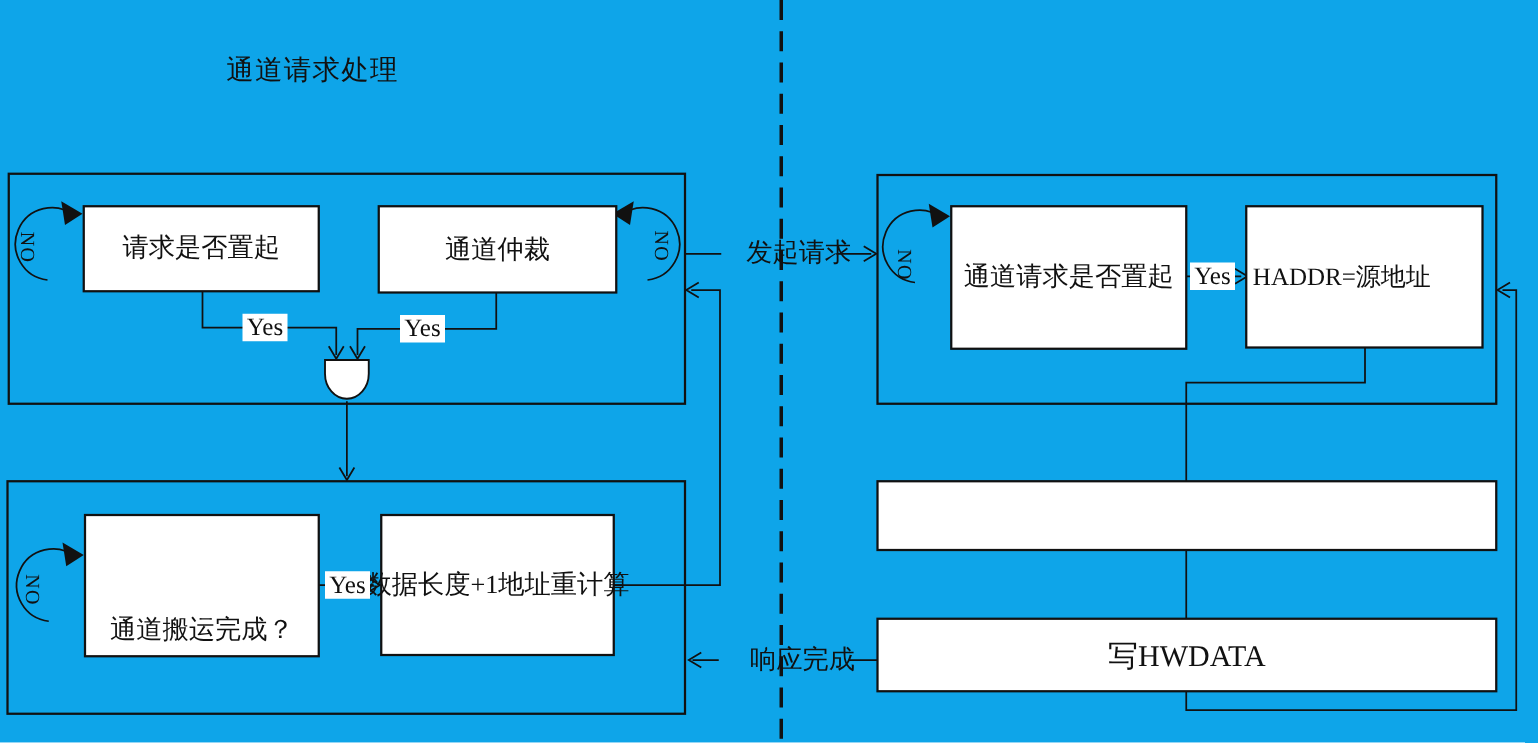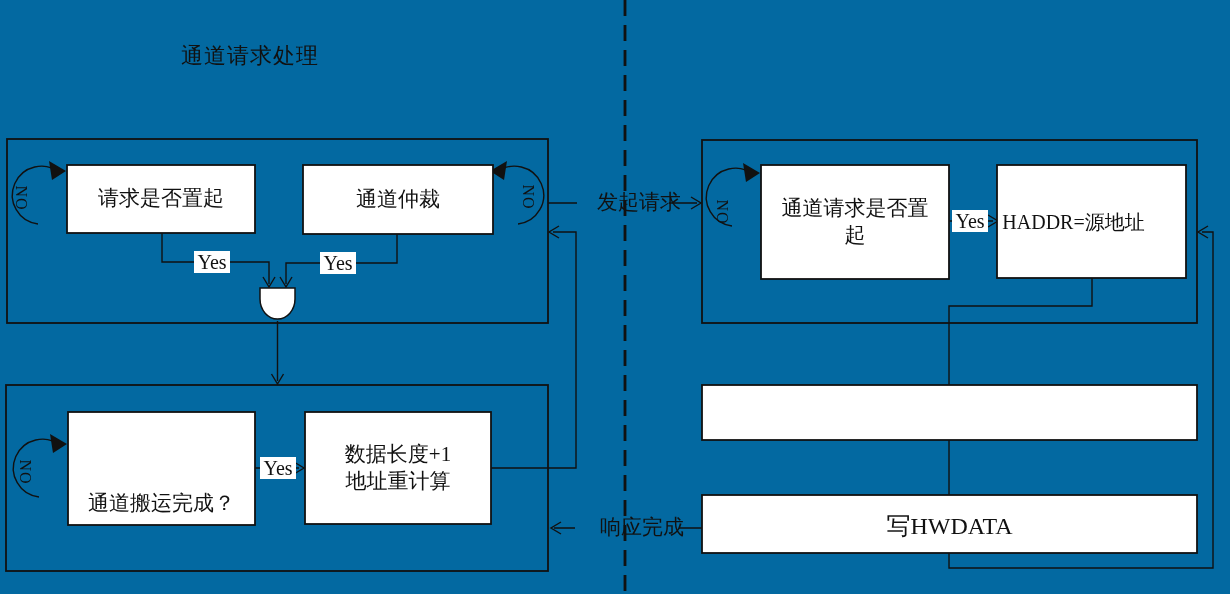--- a/index.html
+++ b/index.html
@@ -1,32 +1,32 @@
 <!DOCTYPE html>
 <html><head>
 <meta charset="utf-8">
 <style>
   html,body{margin:0;padding:0;background:#fff;}
   .canvas{
     position:relative;
     width:1230px;height:594px;
-    background:#0369a1;
+    background:#0ea5e9;
     font-family:"Liberation Serif","DejaVu Serif",serif;
     color:#111;
     overflow:hidden;
   }
   .layer{position:absolute;left:0;top:0;width:1230px;height:594px;}
   .t{
     position:absolute;
     display:flex;align-items:center;justify-content:center;
     text-align:center;color:#111;
     line-height:1.3;
     white-space:nowrap;
   }
-  .t.col{flex-direction:column;}
+  .t.col{flex-direction:row;}
   .title{font-size:22px;letter-spacing:1px;}
   .boxtext{font-size:21px;}
   .smalltext{font-size:19px;}
   .yes{
     font-size:20px;background:#fff;
     width:36px;height:22px;
     font-family:"Liberation Serif","DejaVu Serif",serif;
   }
   .no{
     font-size:16px;width:30px;height:16px;

